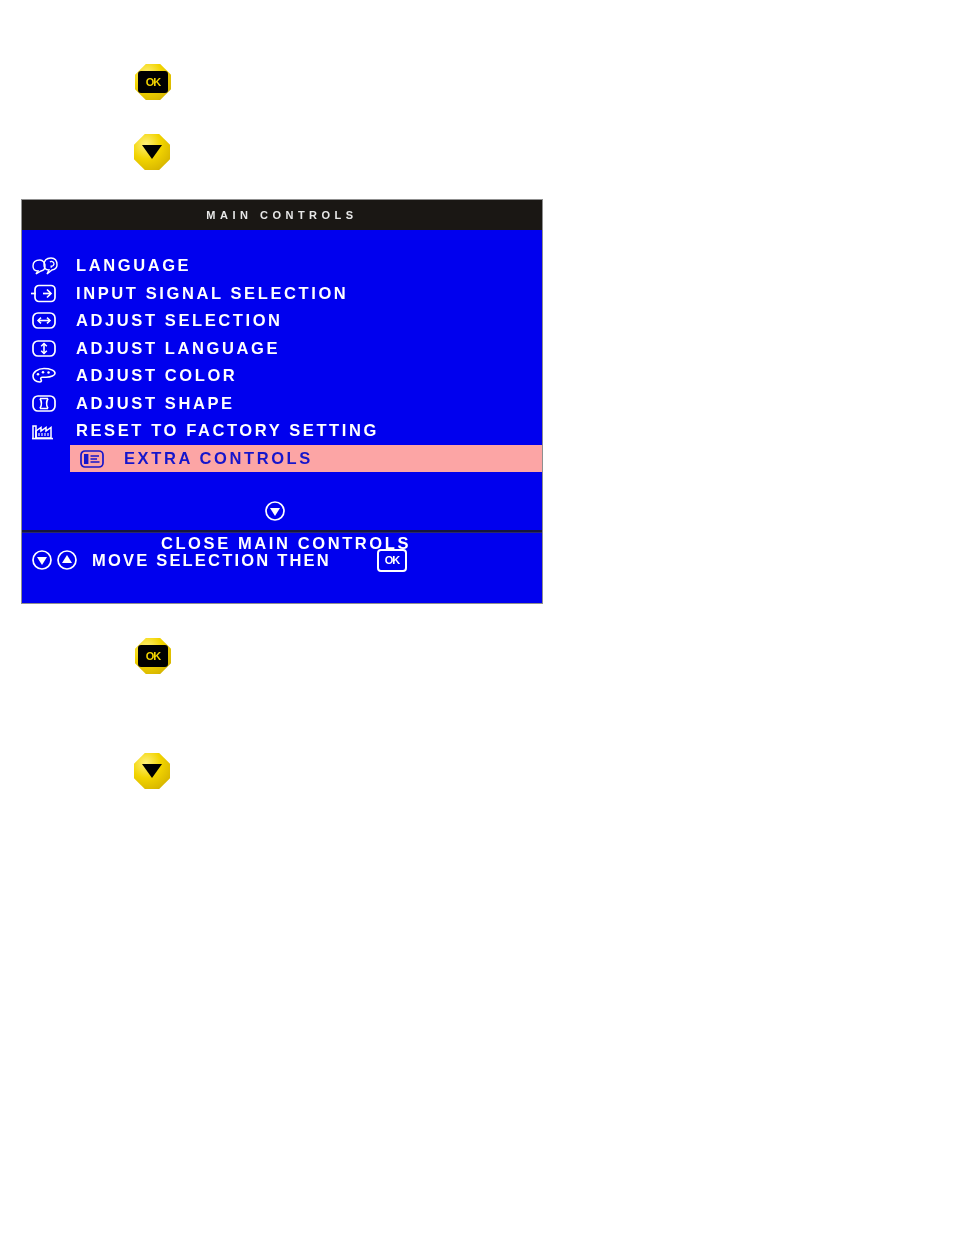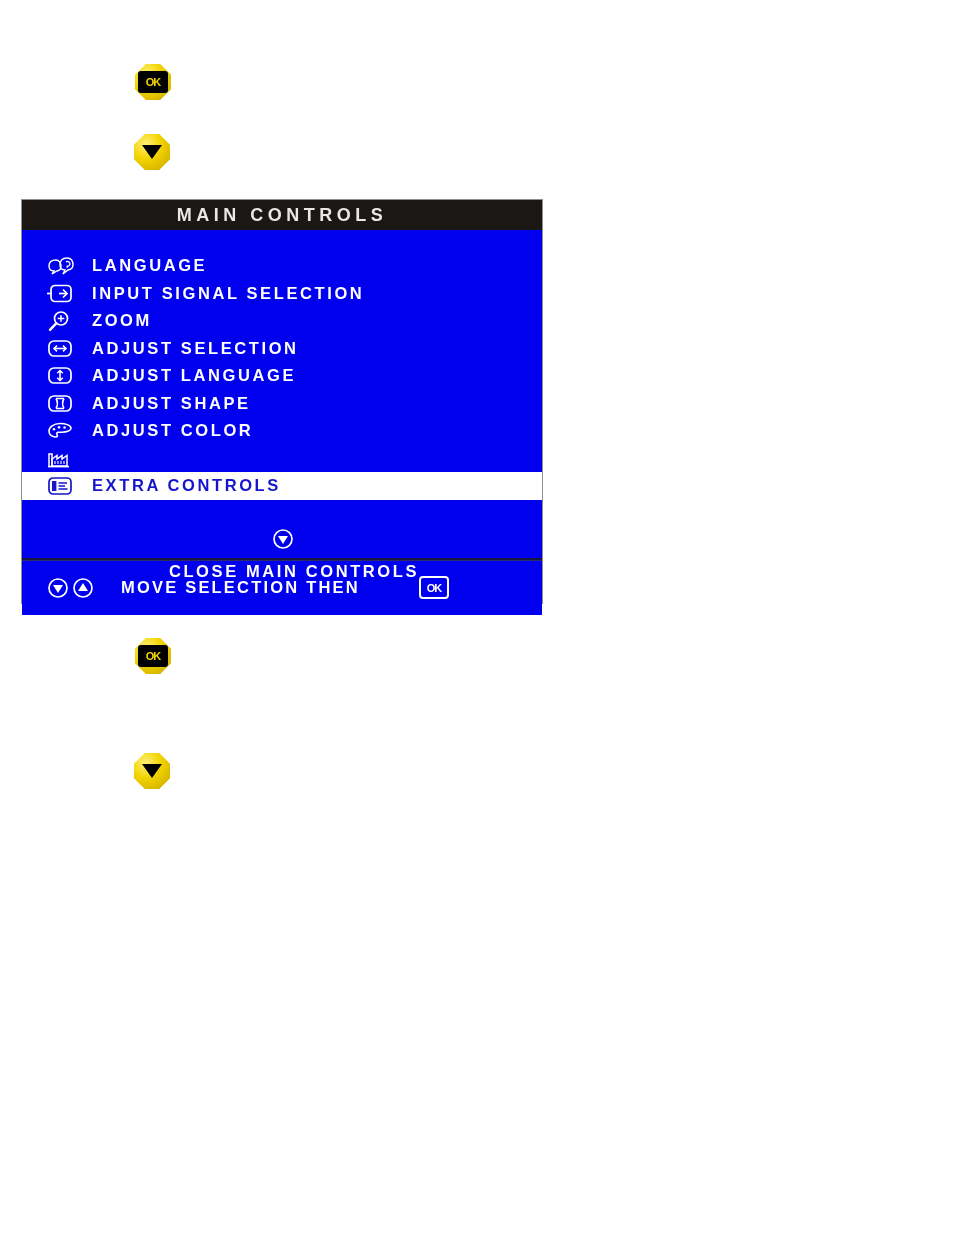--- a/index.html
+++ b/index.html
@@ -73,64 +73,65 @@
   }
   #osd-title {
     height: 30px;
     background: #1a1714;
     display: flex;
     align-items: center;
     justify-content: center;
   }
   #osd-title .t {
     color: #e8e8e8;
-    font-size: 18px;
+    font-size: 11px;
     font-weight: bold;
     letter-spacing: 4.5px;
     font-family: "Liberation Sans", sans-serif;
   }
   #osd-body {
     background: #0000ee;
     padding-top: 22px;
   }
   .row {
     height: 27.5px;
     display: flex;
     align-items: center;
-    padding-left: 24px;
+    padding-left: 8px;
     box-sizing: border-box;
   }
   .row .ico {
     width: 46px;
     flex: 0 0 46px;
     display: flex;
     align-items: center;
     justify-content: flex-start;
     color: #ffffff;
   }
   .row .lbl {
     color: #ffffff;
     font-size: 16.5px;
     font-weight: bold;
     letter-spacing: 2.6px;
     font-family: "Liberation Sans", sans-serif;
     white-space: nowrap;
   }
   .row.selected {
-    background: #ffffff;
+    background: #fca5a5;
+    margin-left: 48px;
   }
   .row.selected .lbl { color: #1515cc; }
   .row.selected .ico { color: #1515cc; }
 
   #close-section {
     margin-top: 16px;
     border-bottom: 2px solid #15153f;
   }
   #close-section .row { height: 42px; flex-direction: column; }
-  #footer-section .row { height: 54px; gap: 13px; }
+  #footer-section .row { height: 54px; }
   #footer-section {
     border-top: 1px solid #2a2a6a;
   }
   #footer-section .lbl { letter-spacing: 2.2px; }
   .ok-inline {
     margin-left: 46px;
     display: inline-flex;
     align-items: center;
     justify-content: center;
     width: 26px;
@@ -200,30 +201,20 @@
         <svg width="28" height="21" viewBox="0 0 28 21" fill="none" stroke="#ffffff" stroke-width="1.7">
           <rect x="5" y="2.5" width="20" height="16" rx="4"></rect>
           <path d="M13 10.5 H21"></path>
           <path d="M17 6.5 L21 10.5 L17 14.5"></path>
           <path d="M1 10.5 H6"></path>
         </svg>
       </span>
       <span class="lbl">INPUT SIGNAL SELECTION</span>
     </div>
 
-    <div class="row">
-      <span class="ico">
-        <svg width="26" height="22" viewBox="0 0 26 22" fill="none" stroke="#ffffff" stroke-width="1.7">
-          <circle cx="15" cy="8.5" r="6.5"></circle>
-          <path d="M15 5.2 V11.8 M11.7 8.5 H18.3" stroke-width="1.5"></path>
-          <path d="M10.2 13.4 L4 19.8" stroke-width="2.4" stroke-linecap="round"></path>
-        </svg>
-      </span>
-      <span class="lbl">ZOOM</span>
-    </div>
 
     <div class="row">
       <span class="ico">
         <svg width="28" height="21" viewBox="0 0 28 21" fill="none" stroke="#ffffff" stroke-width="1.7">
           <rect x="3" y="3" width="22" height="15" rx="5"></rect>
           <path d="M8 10.5 H20" stroke-width="1.6"></path>
           <path d="M11 7.6 L8 10.5 L11 13.4 M17 7.6 L20 10.5 L17 13.4" stroke-width="1.5"></path>
         </svg>
       </span>
       <span class="lbl">ADJUST SELECTION</span>
@@ -231,55 +222,56 @@
 
     <div class="row">
       <span class="ico">
         <svg width="28" height="21" viewBox="0 0 28 21" fill="none" stroke="#ffffff" stroke-width="1.7">
           <rect x="3" y="3" width="22" height="15" rx="5"></rect>
           <path d="M14 5.5 V15.5" stroke-width="1.6"></path>
           <path d="M11.2 8.2 L14 5.5 L16.8 8.2 M11.2 12.8 L14 15.5 L16.8 12.8" stroke-width="1.5"></path>
         </svg>
       </span>
       <span class="lbl">ADJUST LANGUAGE</span>
+    </div>
+
+    <div class="row">
+      <span class="ico">
+        <svg width="28" height="21" viewBox="0 0 28 21" fill="none" stroke="#ffffff" stroke-width="1.6">
+          <path d="M14 3.5 C7.5 3.5 3 7.3 3 11.3 C3 14.6 6 17 9.5 17 C11.5 17 11.8 15.4 11 14.4 C10.2 13.3 11 12.2 12.4 12.2 L16 12.2 C21 12.2 25 10.6 25 8.2 C25 5.6 20.3 3.5 14 3.5Z"></path>
+          <circle cx="8" cy="9.3" r="1.25" fill="#ffffff" stroke="none"></circle>
+          <circle cx="13" cy="7.2" r="1.25" fill="#ffffff" stroke="none"></circle>
+          <circle cx="18.5" cy="7.6" r="1.25" fill="#ffffff" stroke="none"></circle>
+        </svg>
+      </span>
+      <span class="lbl">ADJUST COLOR</span>
     </div>
 
     <div class="row">
       <span class="ico">
         <svg width="28" height="21" viewBox="0 0 28 21" fill="none" stroke="#ffffff" stroke-width="1.7">
           <rect x="3" y="3" width="22" height="15" rx="5"></rect>
           <path d="M10 5.5 C12 9 12 12 10 15.5" stroke-width="1.6"></path>
           <path d="M18 5.5 C16 9 16 12 18 15.5" stroke-width="1.6"></path>
           <path d="M10 5.5 H18 M10 15.5 H18" stroke-width="1.5"></path>
         </svg>
       </span>
       <span class="lbl">ADJUST SHAPE</span>
     </div>
 
     <div class="row">
       <span class="ico">
-        <svg width="28" height="21" viewBox="0 0 28 21" fill="none" stroke="#ffffff" stroke-width="1.6">
-          <path d="M14 3.5 C7.5 3.5 3 7.3 3 11.3 C3 14.6 6 17 9.5 17 C11.5 17 11.8 15.4 11 14.4 C10.2 13.3 11 12.2 12.4 12.2 L16 12.2 C21 12.2 25 10.6 25 8.2 C25 5.6 20.3 3.5 14 3.5Z"></path>
-          <circle cx="8" cy="9.3" r="1.25" fill="#ffffff" stroke="none"></circle>
-          <circle cx="13" cy="7.2" r="1.25" fill="#ffffff" stroke="none"></circle>
-          <circle cx="18.5" cy="7.6" r="1.25" fill="#ffffff" stroke="none"></circle>
-        </svg>
-      </span>
-      <span class="lbl">ADJUST COLOR</span>
-    </div>
-
-    <div class="row">
-      <span class="ico">
         <svg width="30" height="21" viewBox="0 0 30 21" fill="none" stroke="#ffffff" stroke-width="1.5">
           <path d="M3 18 V6 H6 V18"></path>
           <path d="M6 11 L11 7.5 V11 L16 7.5 V11 L21 7.5 V18 H6Z"></path>
           <path d="M2 18.6 H23" stroke-width="1.6"></path>
           <path d="M9 13 V16 M12 13 V16 M15 13 V16 M18 13 V16" stroke-width="1.1"></path>
         </svg>
       </span>
+      <span class="lbl">RESET TO FACTORY SETTING</span>
     </div>
 
     <div class="row selected">
       <span class="ico">
         <svg width="28" height="21" viewBox="0 0 28 21" fill="none" stroke="#1515cc" stroke-width="1.7">
           <rect x="3" y="3" width="22" height="16" rx="4"></rect>
           <rect x="6" y="6" width="4.4" height="10" fill="#1515cc" stroke="none"></rect>
           <path d="M12.5 8 H21 M12.5 11 H19 M12.5 14 H21.5" stroke-width="1.5"></path>
         </svg>
       </span>

